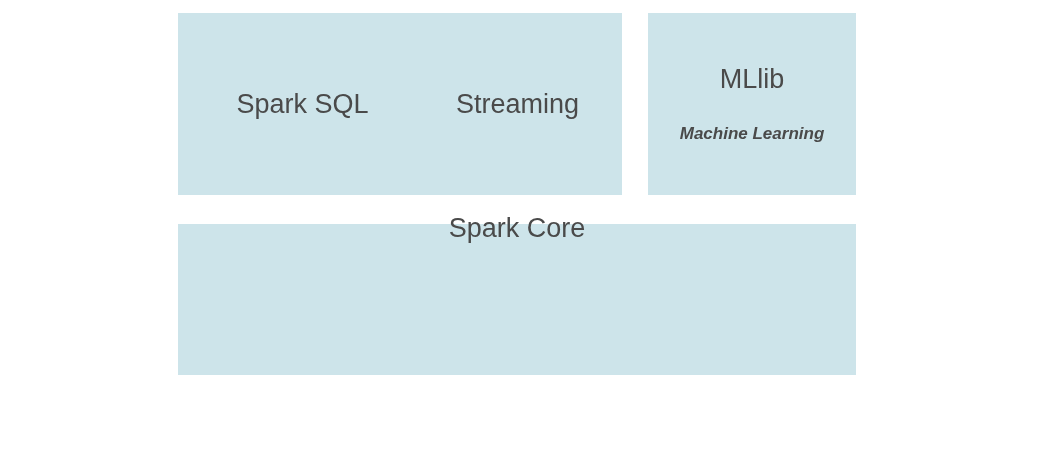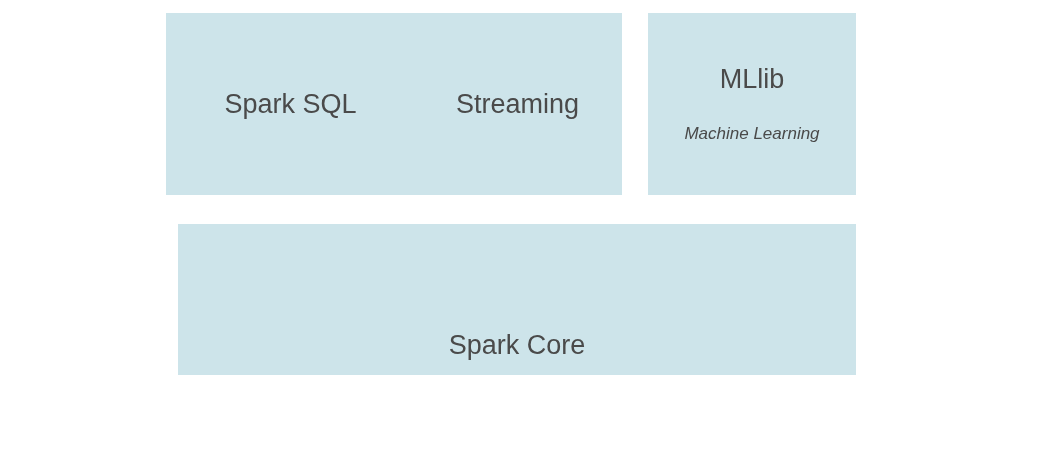--- a/index.html
+++ b/index.html
@@ -26,52 +26,52 @@
     align-items: center;
     color: #4a4a4a;
     -webkit-font-smoothing: antialiased;
   }
   
   .module {
     top: 13px;
     height: 182px;
     justify-content: center;
   }
-  #module-spark-sql   { left: 166px; width: 249px; }
+  #module-spark-sql   { left: 178px; width: 249px; }
   #module-streaming   { left: 413px; width: 209px; }
   #module-mllib       { left: 648px; width: 208px; }
 
   .module-title {
     font-size: 27px;
     line-height: 34px;
     font-weight: 400;
     text-align: center;
     white-space: pre;
   }
   #module-mllib .module-title {
     font-size: 27px;
     line-height: 30px;
   }
   .module-subtitle {
     font-size: 17px;
     line-height: 22px;
     font-style: italic;
-    font-weight: 400;
+    font-weight: 700;
     text-align: right;
     white-space: pre;
     margin-top: 29px;
   }
 
   
   #module-core {
     left: 178px;
     top: 224px;
     width: 678px;
     height: 151px;
-    justify-content: flex-end;
+    justify-content: flex-start;
   }
   #module-core .module-title {
     font-size: 27px;
     line-height: 34px;
     position: relative;
     top: -13px;
   }
 </style>
 </head>
 <body>

